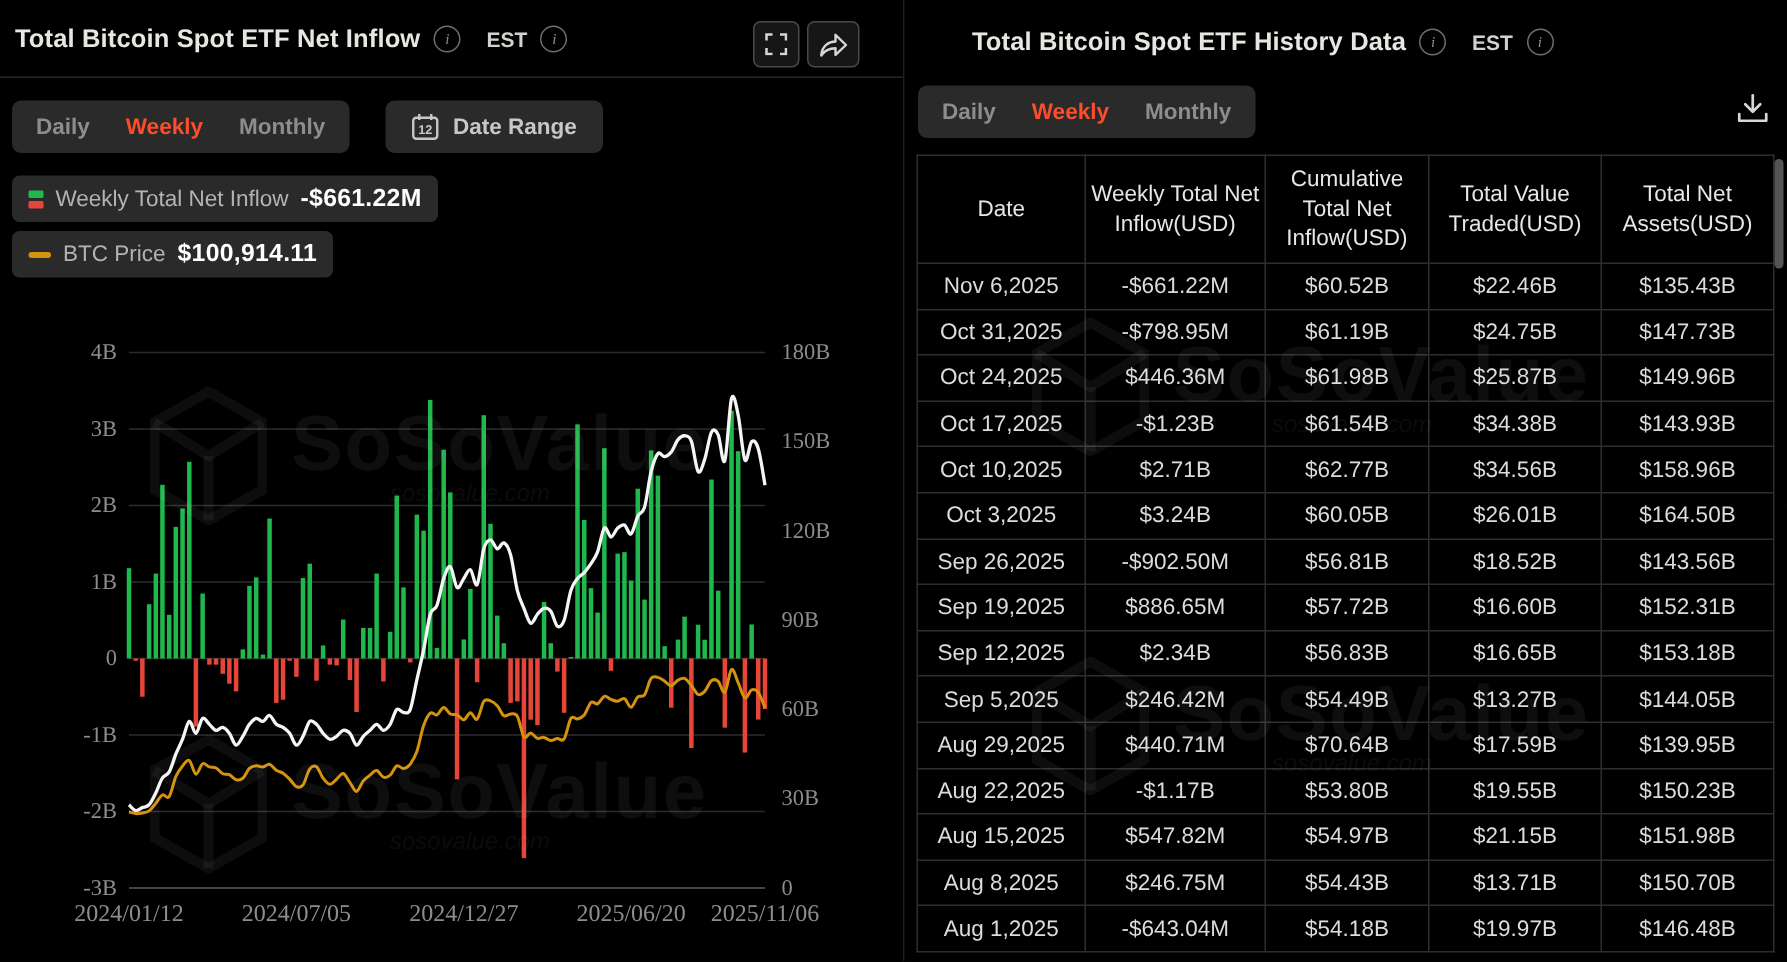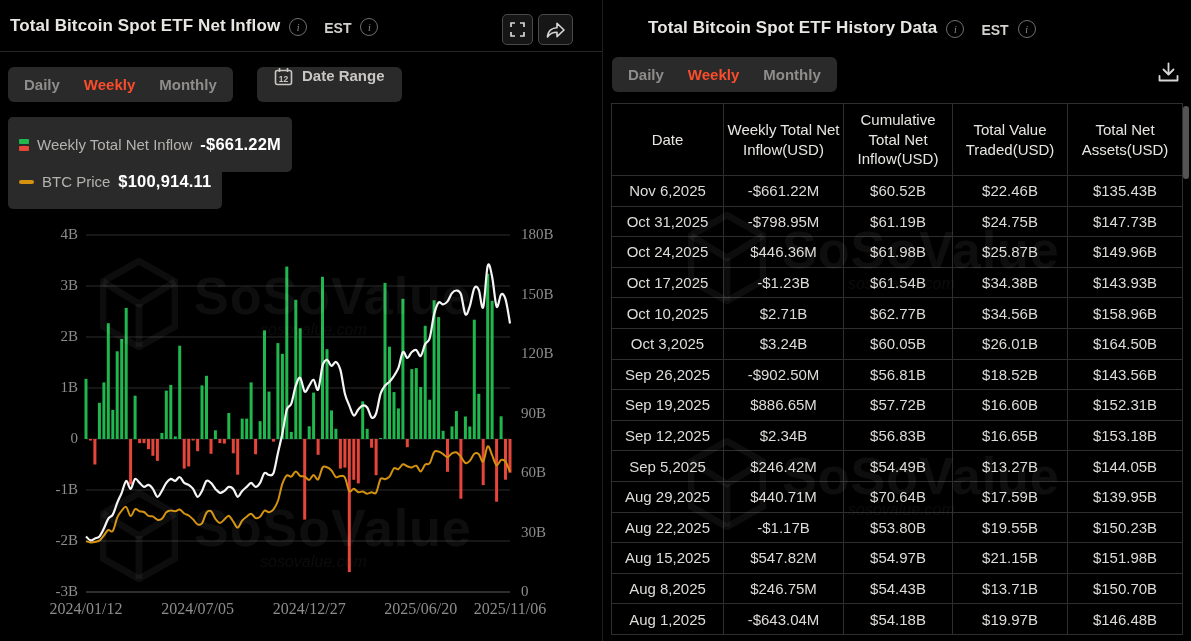--- a/index.html
+++ b/index.html
@@ -1,39 +1,39 @@
 <!DOCTYPE html>
 <html><head>
 <meta charset="utf-8">
 <style>
   html,body{margin:0;padding:0;background:#050505;}
   #app{position:relative;width:1191px;height:641px;background:#000;overflow:hidden;
        font-family:"Liberation Sans",sans-serif;color:#e6e4e1;}
   .abs{position:absolute;}
   
   .panel-title{font-size:17px;font-weight:700;color:#e8e6e2;letter-spacing:.1px;}
-  .title-row{display:flex;align-items:flex-end;gap:9px;}
+  .title-row{display:flex;align-items:center;gap:9px;}
   .est{font-size:14px;font-weight:700;color:#d3d1cd;}
   .info-ic{width:16px;height:16px;border:1px solid #6f6f6f;border-radius:50%;display:inline-flex;
            align-items:center;justify-content:center;font-size:10px;color:#8e8e8e;
            font-family:"Liberation Serif",serif;font-style:italic;}
   .hdr-divider{position:absolute;left:0;top:51px;width:602px;height:1px;background:#262626;}
   .v-divider{position:absolute;left:602px;top:0;width:1px;height:641px;background:#1f1f1f;}
   .sq-btn{width:29px;height:29px;border:1px solid #4a4a4a;border-radius:5px;background:#161616;
           display:flex;align-items:center;justify-content:center;}
   
   .tabs{display:inline-flex;align-items:center;gap:24px;background:#2a2a2a;border-radius:6px;
         height:35px;padding:0 16px;}
   .tab{font-size:15px;font-weight:700;color:#8f8d8b;cursor:pointer;}
   .tab.active{color:#fb4d2b;}
-  .btn{display:inline-flex;gap:9px;background:#2a2a2a;border-radius:6px;
+  .btn{display:inline-flex;align-items:center;gap:9px;background:#2a2a2a;border-radius:6px;
        height:35px;padding:0 17px;font-size:15px;font-weight:700;color:#c9c7c4;}
   
   .chip{display:inline-flex;align-items:center;gap:8px;background:#2a2a2a;border-radius:5px;
-        height:31px;padding:12px 11px;font-size:15px;color:#b5b3b0;}
+        height:31px;padding:0 11px;font-size:15px;color:#b5b3b0;}
   .chip b{color:#fff;font-size:16.5px;font-weight:700;letter-spacing:.2px;}
   .sw-stack{display:inline-flex;flex-direction:column;gap:2px;}
   .sw-stack i{width:10px;height:5px;border-radius:1px;display:block;}
   .dash{width:15px;height:4px;border-radius:2px;display:inline-block;}
   
   table.hist{border-collapse:collapse;table-layout:fixed;width:571px;background:#000;}
   table.hist th, table.hist td{border:1px solid #2e2e2e;text-align:center;vertical-align:middle;
         font-size:15px;color:#dedcd9;padding:0 2px;overflow:hidden;}
   table.hist th{height:71px;font-weight:400;color:#e8e6e2;line-height:1.32;}
   table.hist td{height:29.6px;}

